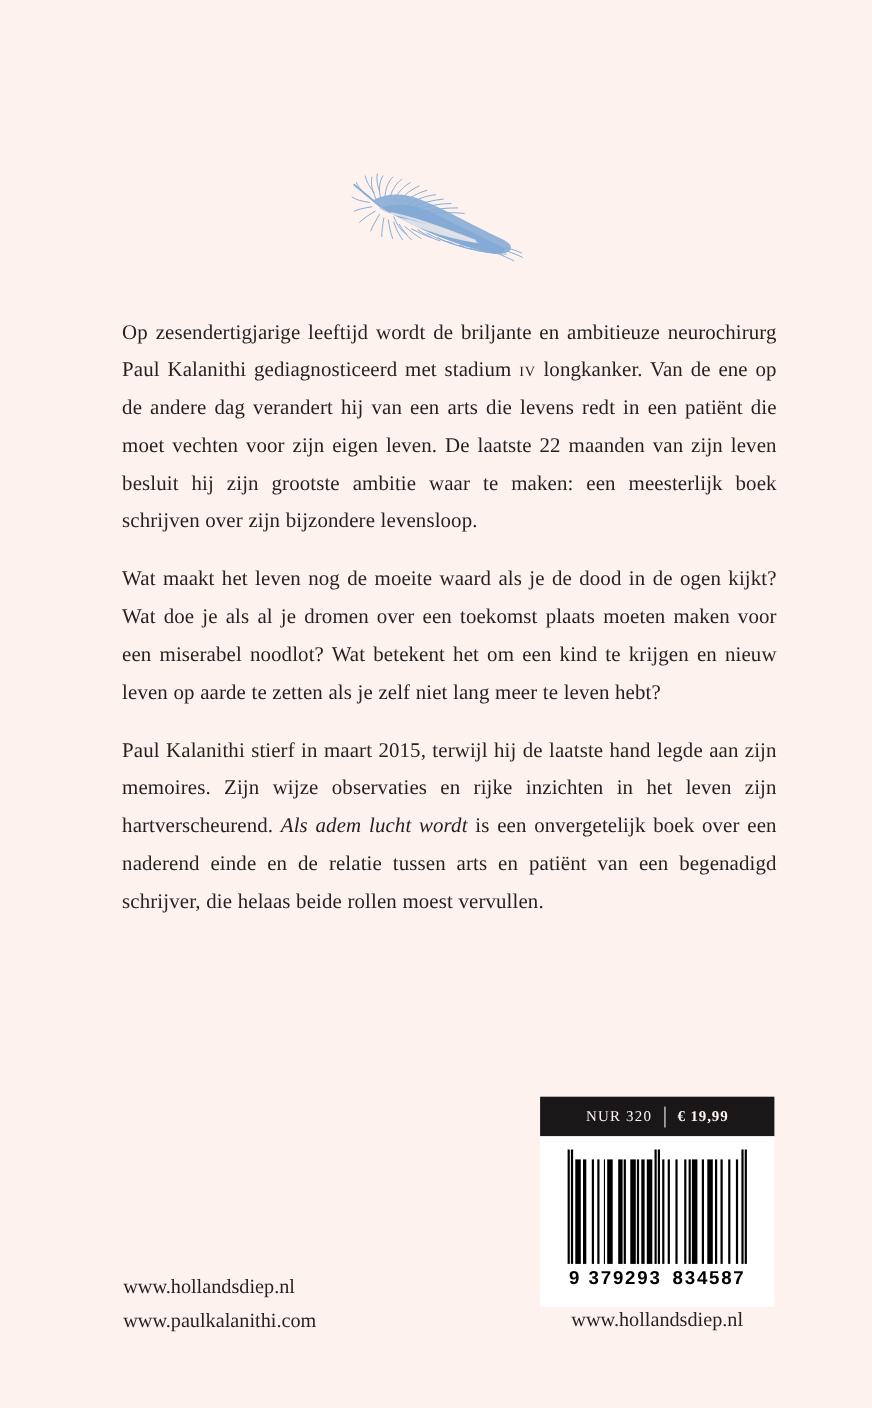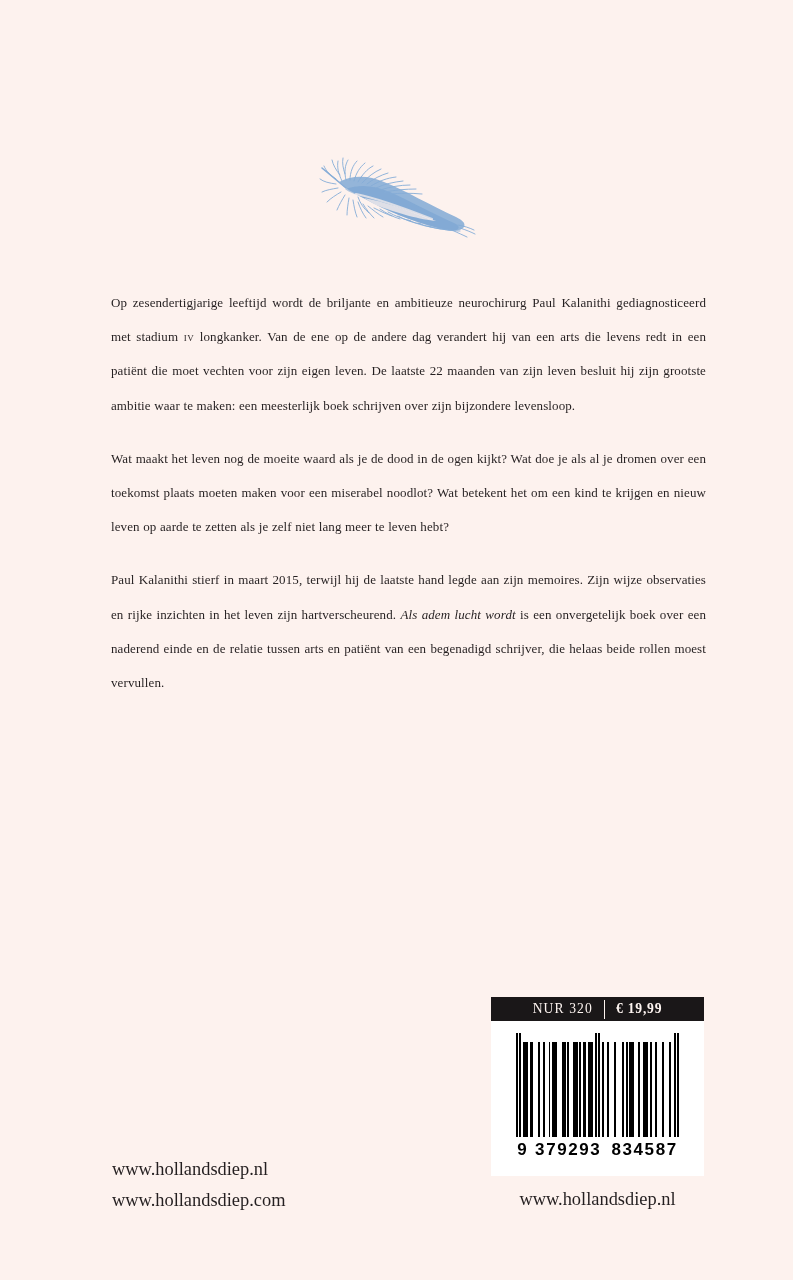--- a/index.html
+++ b/index.html
@@ -42,21 +42,21 @@
 
   
   .blurb {
     position: absolute;
     left: 111px;
     top: 286px;
     width: 595px;
   }
   .blurb p {
     margin: 0 0 19px 0;
-    font-size: 13px;
+    font-size: 19px;
     line-height: 34.2px;
     text-align: justify;
     text-justify: inter-word;
     letter-spacing: 0.1px;
     word-spacing: 0.2px;
     color: #241f20;
   }
   .blurb p:last-child { margin-bottom: 0; }
   .sc {
     font-variant: small-caps;
@@ -68,21 +68,21 @@
   
   .barcode-block {
     position: absolute;
     left: 491px;
     top: 997px;
     width: 213px;
   }
   .nur-bar {
     background: #1a1718;
     color: #fdf4f0;
-    height: 24px;
+    height: 36px;
     display: flex;
     align-items: center;
     justify-content: center;
     gap: 0;
     font-size: 13.6px;
     font-variant: small-caps;
     letter-spacing: 1.1px;
   }
   .nur-bar .nur-code { padding-right: 11px; }
   .nur-bar .divider {
@@ -290,16 +290,16 @@
         <span class="g2">379293</span>
         <span class="g3">834587</span>
       </div>
     </div>
   </div>
 
   <div class="url-publisher-under-barcode">www.hollandsdiep.nl</div>
 
   <div class="urls-left">
     <div>www.hollandsdiep.nl</div>
-    <div>www.hollandsdiep.com</div>
+    <div>www.paulkalanithi.com</div>
   </div>
 
 </div>
 
 </body></html>

